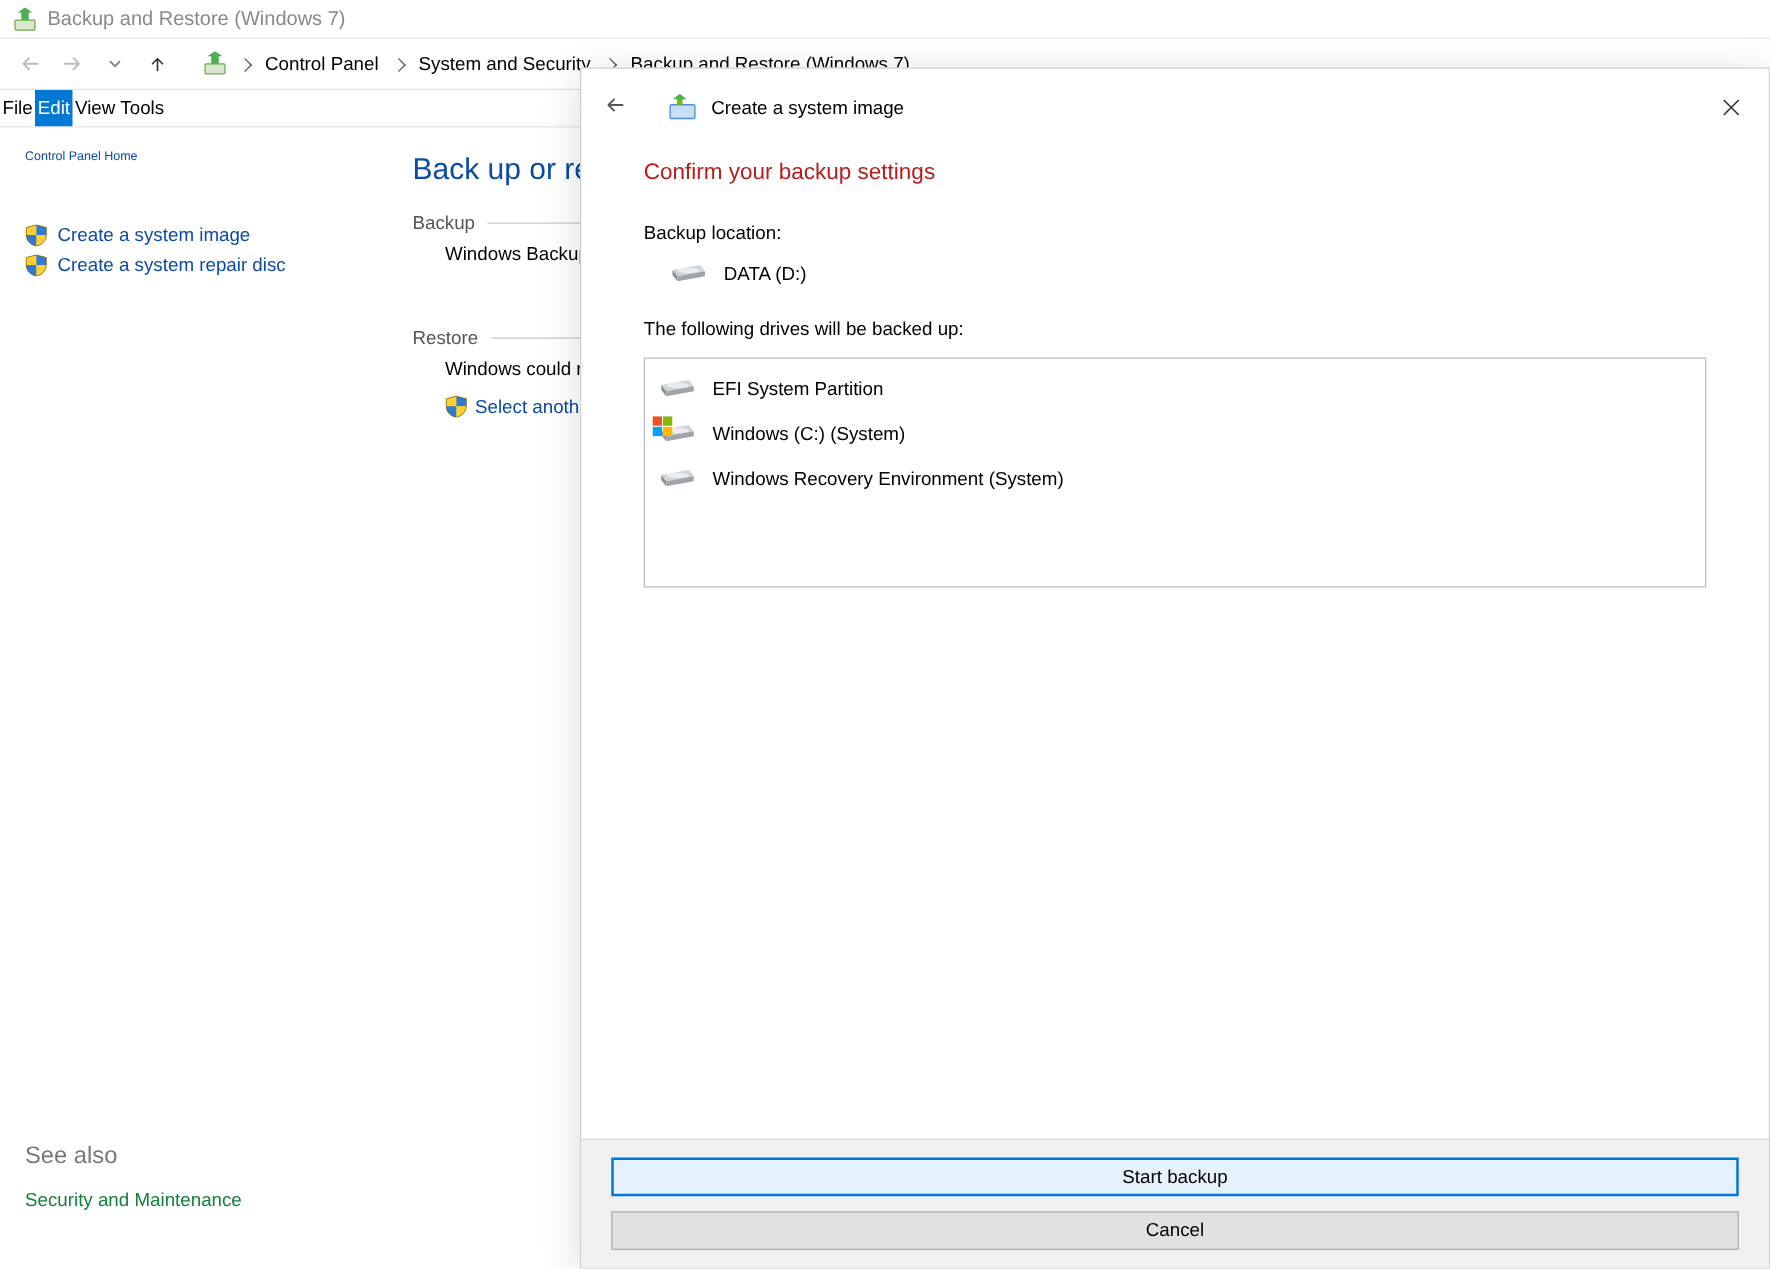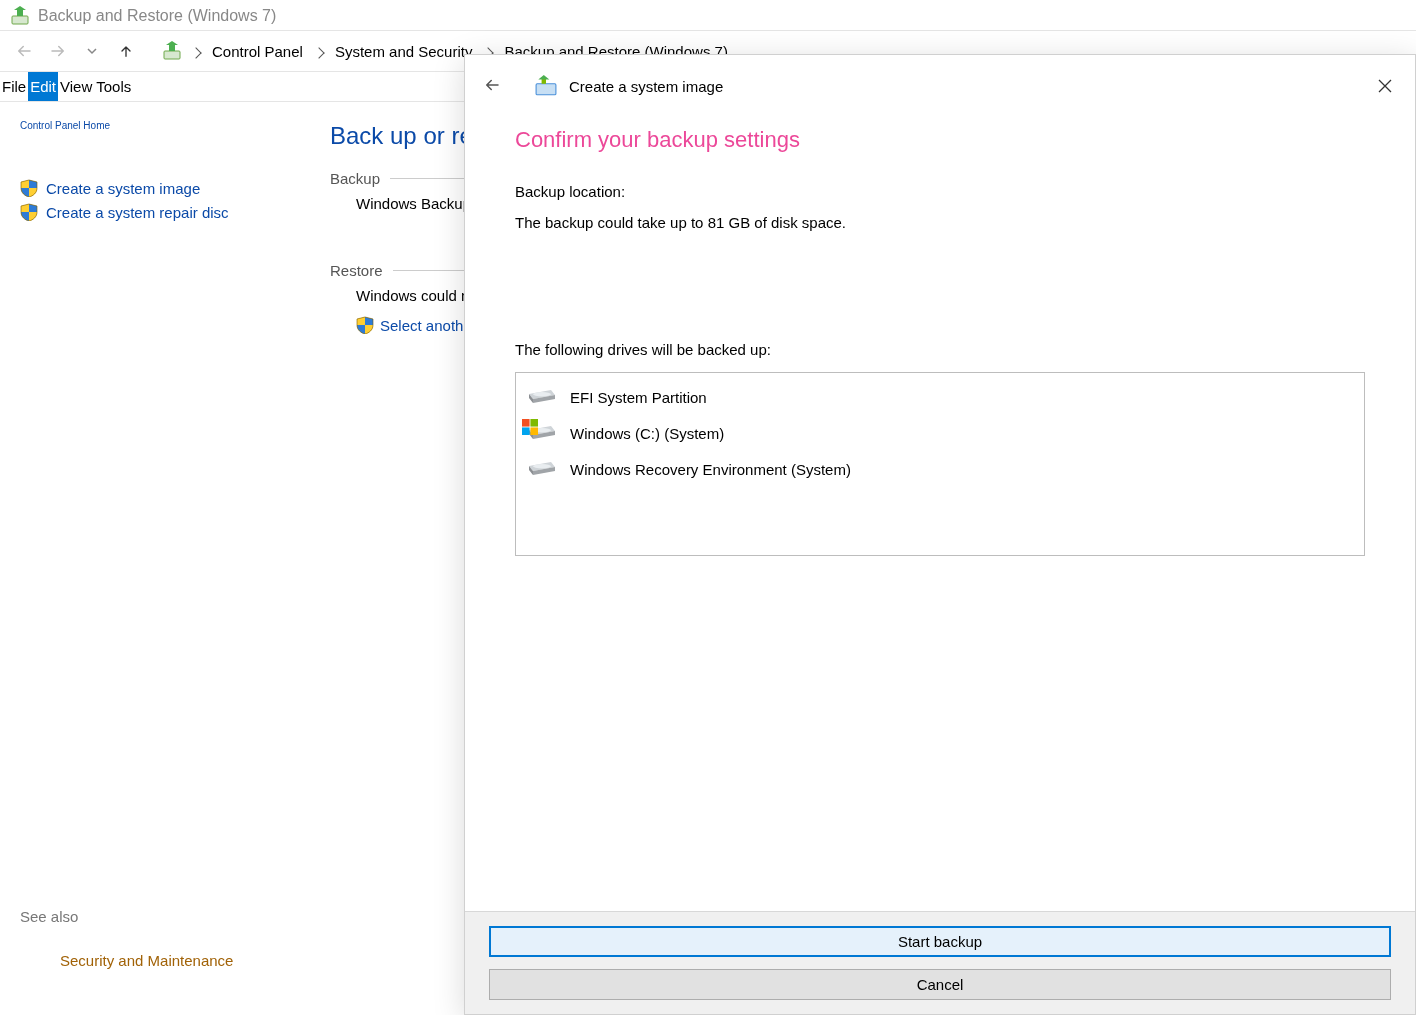--- a/index.html
+++ b/index.html
@@ -84,22 +84,22 @@
     font-size: 15px;
   }
   .sidebar-title {
     color: #0b4aa8;
     margin-bottom: 18px;
     font-size: 10px;
   }
   .seealso {
     padding-bottom: 10px;
   }
-  .seealso-title { color:#777; margin-bottom: 27px; font-size:15px;}
-  .seealso a { color:#a16207; text-decoration:none; font-size:15px;margin-left:40px;}
+  .seealso-title { color:#777; margin-bottom: 16px; font-size:19px;}
+  .seealso a { color:#15803d; text-decoration:none; font-size:15px;}
 
   .content {
     flex: 1;
     padding: 20px 30px;
   }
   .content h1 {
     font-size: 24px;
     font-weight: 400;
     color: #0b4aa8;
     margin: 0 0 20px 0;
@@ -152,23 +152,23 @@
     width:40px; height:30px;
     display:flex; align-items:center; justify-content:center;
   }
   .dialog-close svg { width:14px; height:14px; }
   .dialog-body {
     flex:1;
     padding: 18px 50px 0 50px;
     overflow:hidden;
   }
   .dialog-body h2 {
-    font-size: 22px;
+    font-size: 18px;
     font-weight: 400;
-    color: #ec4899;
+    color: #b91c1c;
     margin: 0 0 30px 0;
   }
   .label { font-size:15px; margin:2px 0 14px 0; }
   .drive-line {
     display:flex; align-items:center; gap:14px;
     margin-left: 22px; margin-bottom: 26px; font-size:15px;
   }
   .drive-icon { width:28px; height:20px; flex:0 0 28px; }
   .info-line { font-size:15px; margin-bottom: 110px;}
 
@@ -357,22 +357,27 @@
       <svg viewBox="0 0 14 14">
           <path d="M1 1l12 12M13 1L1 13" stroke="#333" stroke-width="1.3"></path>
         </svg>
     </div>
   </div>
 
   <div class="dialog-body">
     <h2>Confirm your backup settings</h2>
 
     <div class="label">Backup location:</div>
-
-    <div class="info-line">The backup could take up to 81 GB of disk space.</div>
+    <div class="drive-line">
+      <svg class="drive-icon" viewBox="0 0 28 14">
+          <use href="#hdd"></use>
+        </svg>
+      <span>DATA (D:)</span>
+    </div>
+
 
     <div class="label">The following drives will be backed up:</div>
     <div class="drives-box">
       <div class="drive-line">
         <svg class="drive-icon" viewBox="0 0 28 14">
             <use href="#hdd"></use>
           </svg>
         <span>EFI System Partition</span>
       </div>
       <div class="drive-line">

